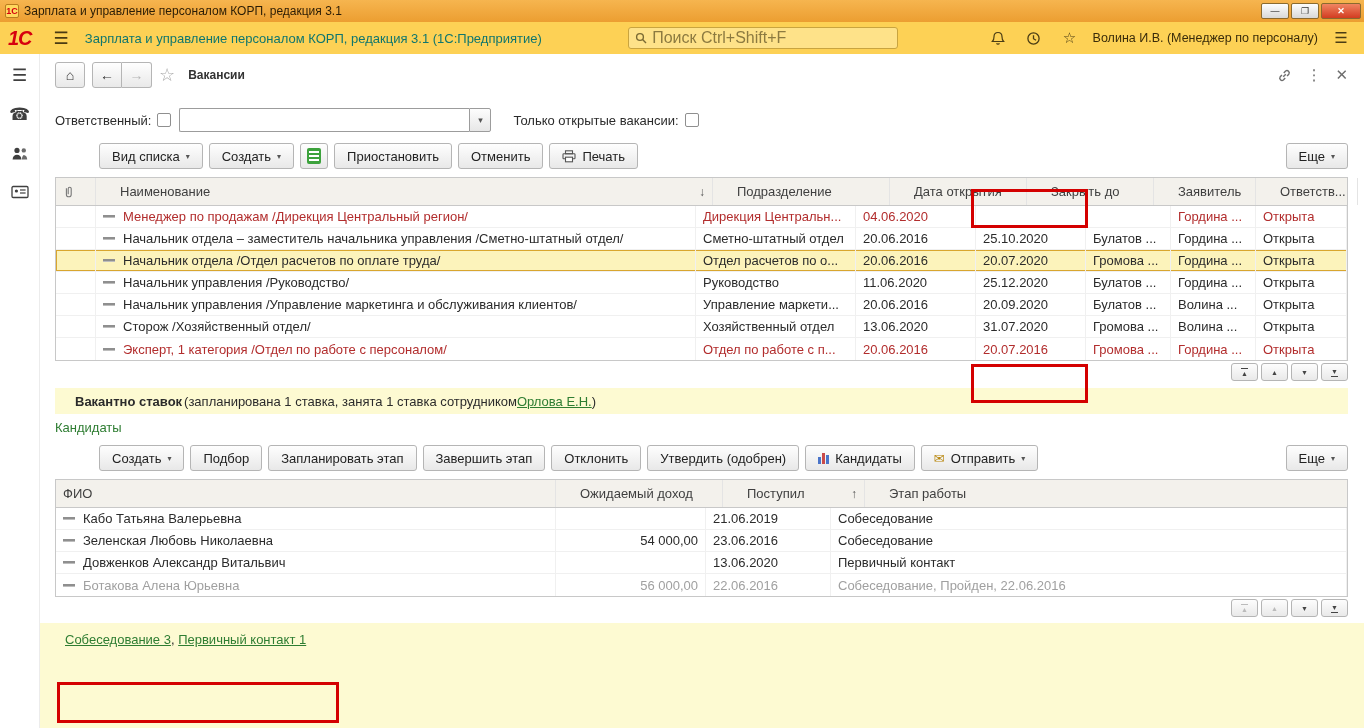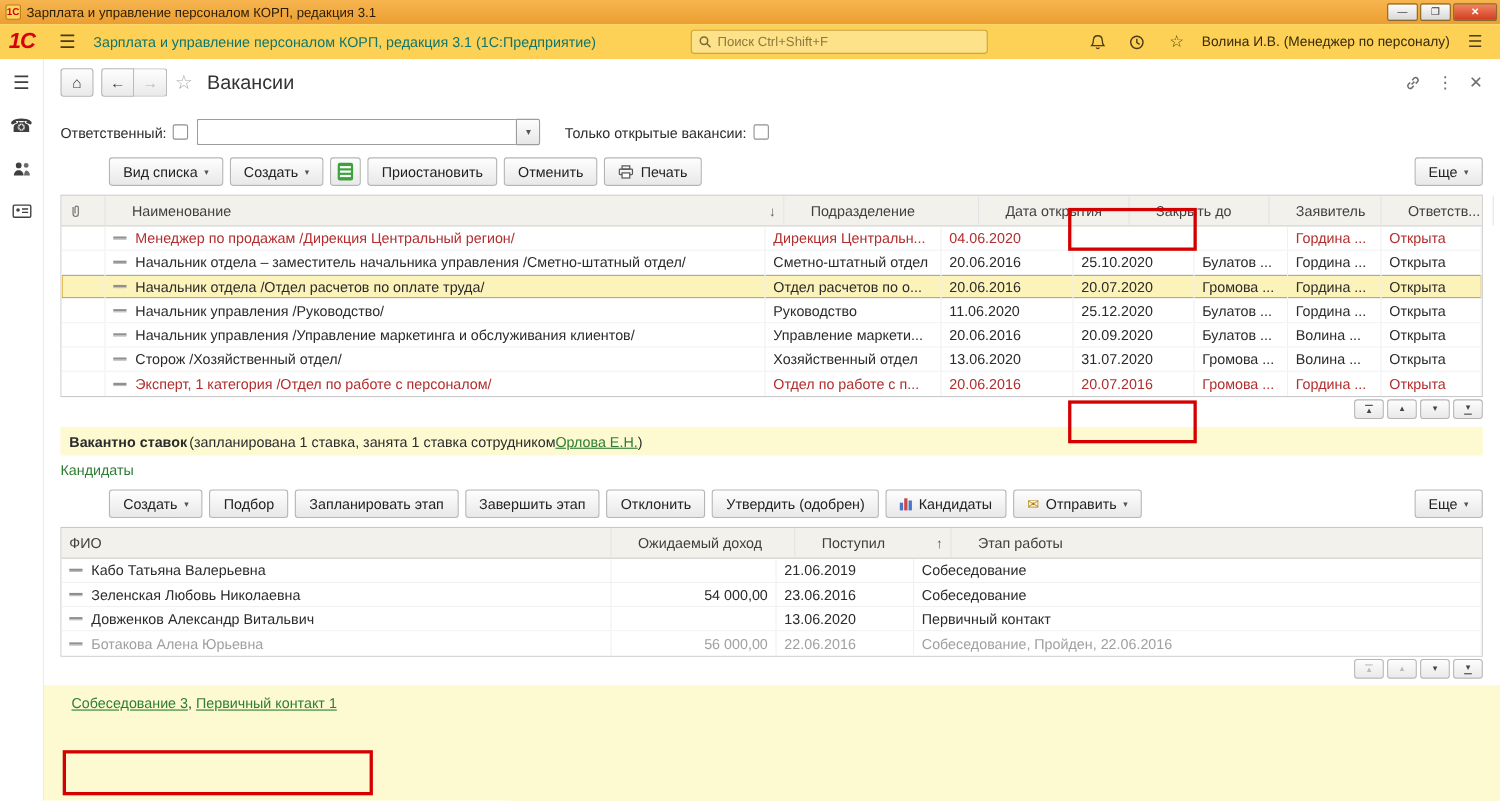--- a/index.html
+++ b/index.html
@@ -14,39 +14,39 @@
   .winbtn { width:28px; height:16px; border:1px solid #8a6a2f; border-radius:2px; background:linear-gradient(#fdfdfd,#d8d8d8); display:flex; align-items:center; justify-content:center; font-size:9px; color:#333; margin-left:2px; line-height:1; }
   .winbtn.close { background:linear-gradient(#f08562,#d23c21); color:#fff; font-weight:bold; width:40px; }
 
   
   .appbar { height:32px; background:#fdd155; display:flex; align-items:center; padding:0 10px 0 8px; gap:10px; flex:0 0 auto; }
   .logo1c { color:#d6000f; font-weight:bold; font-style:italic; font-size:20px; letter-spacing:-1px; padding-right:6px; }
   .appbar .burger { font-size:17px; color:#4a3a12; padding:0 6px; cursor:pointer; }
   .appbar .apptitle { font-size:13px; color:#0f766e; white-space:nowrap; overflow:hidden; }
   .appbar .spacer { flex:1; }
   .searchbox { width:270px; height:22px; background:#fee289; border:1px solid #c9a43f; border-radius:3px; display:flex; align-items:center; padding:0 6px; gap:5px; }
-  .searchbox input { border:none; outline:none; background:transparent; width:100%; font-size:12px; color:#5c4d20; font-family:"Liberation Sans", sans-serif; }
+  .searchbox input { border:none; outline:none; background:transparent; width:100%; font-size:16px; color:#5c4d20; font-family:"Liberation Sans", sans-serif; }
   .searchbox input::placeholder { color:#8c7a40; }
   .hicon { width:26px; display:flex; align-items:center; justify-content:center; color:#4a3c14; font-size:15px; cursor:pointer; }
   .username { font-size:12.5px; color:#3a2c0a; white-space:nowrap; }
 
   
   .bodyrow { flex:1; display:flex; min-height:0; }
   .sidebar { width:40px; background:#ffffff; border-right:1px solid #ececec; display:flex; flex-direction:column; align-items:center; padding-top:10px; gap:17px; flex:0 0 auto; }
   .sbicon { width:24px; height:22px; display:flex; align-items:center; justify-content:center; color:#3f3f3f; font-size:17px; cursor:pointer; }
   .main { flex:1; display:flex; flex-direction:column; padding:0 16px 0 15px; min-width:0; background:#fff; }
 
   
   .navrow { margin-top:6px; height:30px; display:flex; align-items:center; gap:7px; flex:0 0 auto; }
   .tbtn { height:26px; min-width:30px; border:1px solid #b5b5b5; border-radius:3px; background:linear-gradient(#fefefe,#e9e9e9); display:flex; align-items:center; justify-content:center; padding:0 7px; font-size:14px; color:#333; cursor:pointer; }
   .navpair { display:flex; }
   .navpair .tbtn:first-child { border-radius:3px 0 0 3px; }
   .navpair .tbtn:last-child { border-radius:0 3px 3px 0; border-left:none; color:#b5b5b5; }
   .favstar { color:#a9a9a9; font-size:18px; }
-  .pagetitle { font-size:18px; font-weight:normal; color:#333; margin-left:6px; }
+  .pagetitle { font-size:12px; font-weight:bold; color:#333; margin-left:6px; }
   .navrow .right { margin-left:auto; display:flex; align-items:center; gap:14px; color:#6e6e6e; }
   .navrow .right .ric { font-size:15px; cursor:pointer; display:flex; align-items:center; }
 
   
   .filterrow { margin-top:17px; height:26px; display:flex; align-items:center; gap:6px; flex:0 0 auto; }
   .chk { width:14px; height:14px; border:1px solid #8f8f8f; border-radius:2px; background:#fff; cursor:pointer; flex:0 0 auto; }
   .combo { display:flex; height:24px; margin-left:2px; }
   .combo input { width:290px; height:24px; border:1px solid #9c9c9c; border-right:none; border-radius:2px 0 0 2px; padding:0 6px; font-family:"Liberation Sans", sans-serif; font-size:13px; outline:none; }
   .combo .drop { width:22px; height:24px; border:1px solid #9c9c9c; border-radius:0 2px 2px 0; background:linear-gradient(#fdfdfd,#e7e7e7); display:flex; align-items:center; justify-content:center; font-size:9px; color:#555; cursor:pointer; }
   .gap16 { width:10px; }
@@ -87,21 +87,21 @@
 
   
   .pager { margin-top:2px; height:20px; display:flex; justify-content:flex-end; gap:3px; flex:0 0 auto; }
   .pgbtn { width:27px; height:18px; border:1px solid #b5b5b5; border-radius:3px; background:linear-gradient(#fdfdfd,#e9e9e9); display:flex; align-items:center; justify-content:center; cursor:pointer; }
   .pgbtn span { font-size:7px; color:#444; line-height:1; }
   .pgbtn.jump span { border-top:1.5px solid #444; padding-top:1px; }
   .pgbtn.jumpdown span { border-bottom:1.5px solid #444; padding-bottom:1px; }
   .pgbtn.disabled span { color:#bbb; border-color:#bbb; }
 
   
-  .infobar { margin-top:5px; height:26px; background:#fdfad2; display:flex; align-items:center; padding:0 8px; flex:0 0 auto; }
+  .infobar { margin-top:5px; height:26px; background:#fdfad2; display:flex; align-items:center; padding:0 20px; flex:0 0 auto; }
   .infobar b { margin-right:2px; }
   .greenlink { color:#2e7d32; text-decoration:underline; cursor:pointer; }
   .sectlabel { margin-top:6px; color:#2e7d32; font-size:13px; flex:0 0 auto; }
   .footerbar { margin:4px -16px 0 -15px; flex:1; background:#fdfad2; padding:9px 0 0 25px; }
   .footerbar .links { font-size:13px; }
 
   
   .anno { position:absolute; border:3px solid #d40000; pointer-events:none; z-index:50; }
   #anno1 { left:971px; top:189px; width:117px; height:39px; }
   #anno2 { left:971px; top:364px; width:117px; height:39px; }

